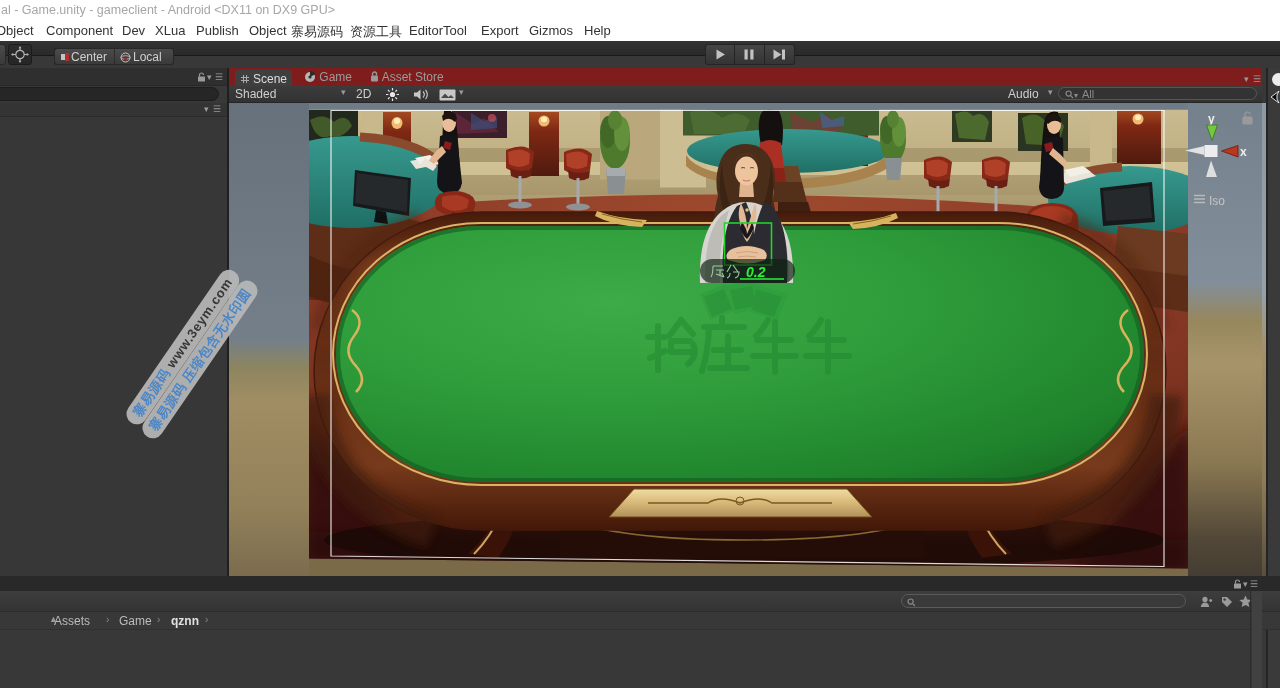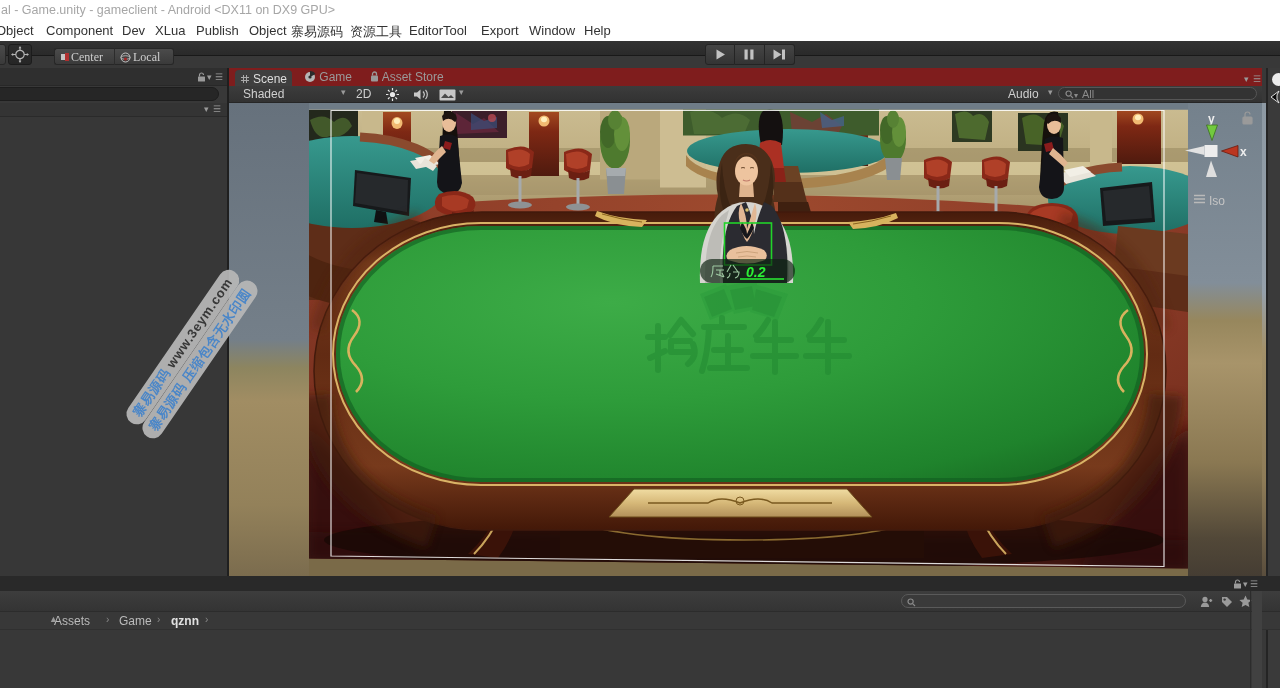--- a/index.html
+++ b/index.html
@@ -10,21 +10,21 @@
 
 
 #titlebar { left:0; top:0; width:1280px; height:20px; background:#fff;
   color:#a6a6a6; font-size:12.5px; line-height:20px; }
 #titlebar span { position:absolute; left:1px; top:0; }
 #menubar { left:0; top:20px; width:1280px; height:21px; background:#fff; }
 #menubar span { position:absolute; top:3px; font-size:13px; color:#333; }
 
 
 #toolbar { left:0; top:41px; width:1280px; height:15px;
-  background:linear-gradient(#333333,#2a2a2a); border-bottom:1px solid #191919;font-family:Liberation Serif, serif; }
+  background:linear-gradient(#333333,#2a2a2a); border-bottom:1px solid #191919; }
 .tbtn { position:absolute; border:1px solid #272727; border-radius:3px;
   background:linear-gradient(#4b4b4b,#3a3a3a); color:#cfcfcf; font-size:12px; }
 #tool0 { left:-18px; top:3px; width:24px; height:21px; }
 #tool1 { left:8px; top:3px; width:24px; height:21px;
   background:linear-gradient(#2c2c2c,#262626); border-color:#1c1c1c; }
 #btnCenter { left:54px; top:7px; width:61px; height:17px; border-radius:3px 0 0 3px;
   border-right:1px solid #2c2c2c; }
 #btnLocal { left:115px; top:7px; width:59px; height:17px; border-radius:0 3px 3px 0; border-left:none; }
 .tbtn .lbl { position:absolute; top:1px; }
 #playgroup { left:705px; top:3px; }
@@ -91,21 +91,21 @@
     <span style="left:-4px">Object</span>
       <span style="left:46px">Component</span>
     <span style="left:122px">Dev</span>
       <span style="left:155px">XLua</span>
     <span style="left:196px">Publish</span>
       <span style="left:249px">Object</span>
     <span style="left:291px">寨易源码</span>
       <span style="left:350px">资源工具</span>
     <span style="left:409px">EditorTool</span>
       <span style="left:481px">Export</span>
-    <span style="left:529px">Window</span>
+    <span style="left:529px">Gizmos</span>
       <span style="left:584px">Help</span>
   </div>
   <div id="toolbar" class="abs">
     <div id="tool0" class="tbtn"></div>
     <div id="tool1" class="tbtn">
       <svg width="22" height="19" viewBox="0 0 22 19">
         <g stroke="#b5b5b5" stroke-width="1.2" fill="none">
           <circle cx="11" cy="9.5" r="4.2"></circle>
           <path d="M11 2.5 V6 M11 13 V16.5 M3.5 9.5 H7 M15 9.5 H18.5"></path>
         </g>
@@ -184,21 +184,21 @@
     <span class="tabtxt" style="left:141px">
       <svg style="vertical-align:-1px" width="9" height="11" viewBox="0 0 9 11">
         <rect x="1" y="4.5" width="7" height="6" rx="1" fill="#9a9a9a"></rect>
         <path d="M2.5 4.5 V3 a2 2 0 0 1 4 0 V4.5" stroke="#9a9a9a" fill="none" stroke-width="1.3"></path>
         </svg>
       Asset Store</span>
     <span class="micon" style="left:1015px;top:6px">▾</span>
     <span class="micon" style="left:1024px;top:6px">☰</span>
   </div>
   <div id="scenetoolbar" class="abs">
-    <span class="abs" style="left:14px;top:1px">Shaded</span>
+    <span class="abs" style="left:6px;top:1px">Shaded</span>
     <span class="abs" style="left:112px;top:1px;color:#9a9a9a;font-size:9px">▾</span>
     <span class="abs" style="left:127px;top:1px">2D</span>
     <svg class="abs" style="left:156px;top:1px" width="15" height="15" viewBox="0 0 15 15">
       <circle cx="7.5" cy="7.5" r="2.6" fill="#e8e8e8"></circle>
       <g stroke="#e8e8e8" stroke-width="1.2">
         <path d="M7.5 1 V3.4 M7.5 11.6 V14 M1 7.5 H3.4 M11.6 7.5 H14 M3 3 L4.6 4.6 M10.4 10.4 L12 12 M12 3 L10.4 4.6 M4.6 10.4 L3 12"></path>
       </g>
       </svg>
     <svg class="abs" style="left:184px;top:2px" width="16" height="13" viewBox="0 0 16 13">
       <path d="M1 4.5 H4 L7.5 1.5 V11.5 L4 8.5 H1 Z" fill="#c8c8c8"></path>

